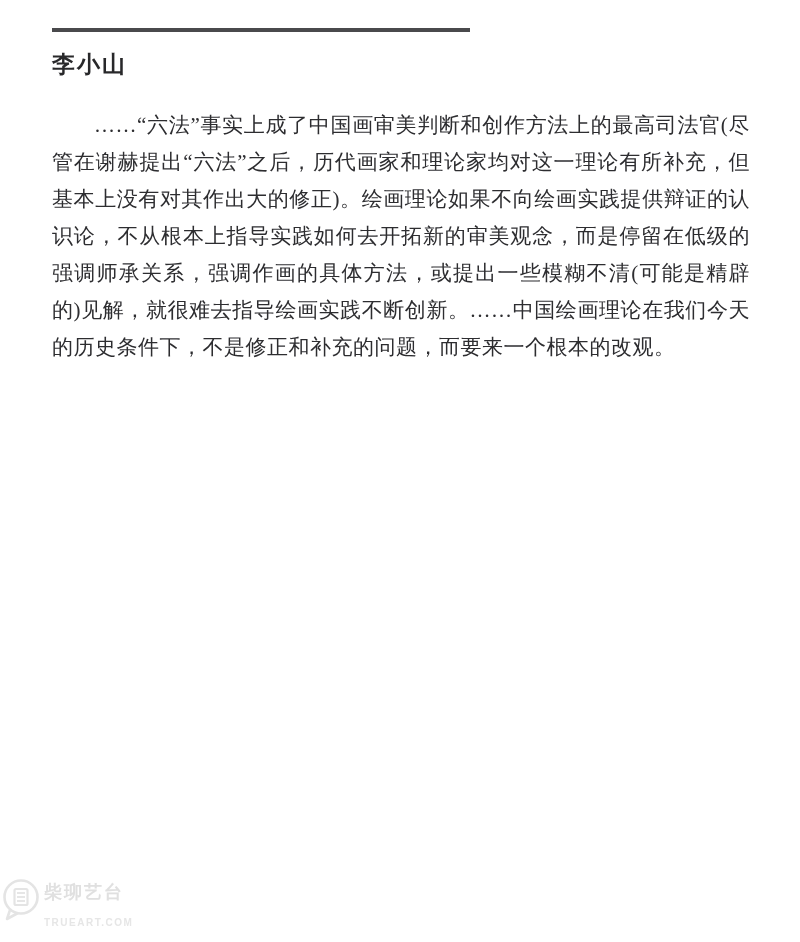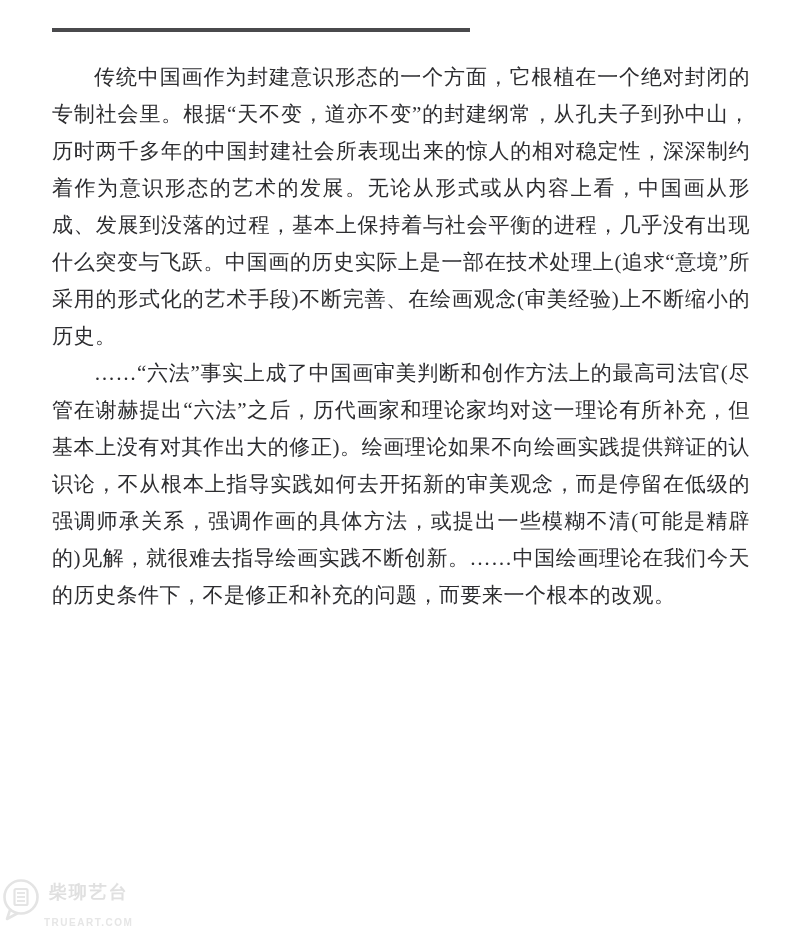--- a/index.html
+++ b/index.html
@@ -69,21 +69,20 @@
     pointer-events: none;
   }
   .wm-logo {
     width: 42px;
     height: 46px;
     flex: 0 0 auto;
   }
   .wm-textblock {
     margin-left: 2px;
     margin-top: 6px;
-    text-align: center;
   }
   .wm-cn {
     font-size: 18px;
     letter-spacing: 2px;
     color: #e0e0e0;
     font-family: "Liberation Sans", sans-serif;
     font-weight: bold;
     line-height: 18px;
   }
   .wm-url {
@@ -118,20 +117,20 @@
     </div>
     <div class="wm-textblock">
       <div class="wm-cn">柴珋艺台</div>
       <div class="wm-url">TRUEART.COM</div>
     </div>
   </div>
 
 
   <div class="title-rule"></div>
 
+  <div class="author-name">李小山</div>
 
   <div class="article-body">
-    <p>传统中国画作为封建意识形态的一个方面，它根植在一个绝对封闭的专制社会里。根据“天不变，道亦不变”的封建纲常，从孔夫子到孙中山，历时两千多年的中国封建社会所表现出来的惊人的相对稳定性，深深制约着作为意识形态的艺术的发展。无论从形式或从内容上看，中国画从形成、发展到没落的过程，基本上保持着与社会平衡的进程，几乎没有出现什么突变与飞跃。中国画的历史实际上是一部在技术处理上(追求“意境”所采用的形式化的艺术手段)不断完善、在绘画观念(审美经验)上不断缩小的历史。</p>
     <p>……“六法”事实上成了中国画审美判断和创作方法上的最高司法官(尽管在谢赫提出“六法”之后，历代画家和理论家均对这一理论有所补充，但基本上没有对其作出大的修正)。绘画理论如果不向绘画实践提供辩证的认识论，不从根本上指导实践如何去开拓新的审美观念，而是停留在低级的强调师承关系，强调作画的具体方法，或提出一些模糊不清(可能是精辟的)见解，就很难去指导绘画实践不断创新。……中国绘画理论在我们今天的历史条件下，不是修正和补充的问题，而要来一个根本的改观。</p>
 
   </div>
 
 </div>
 
 </body></html>

